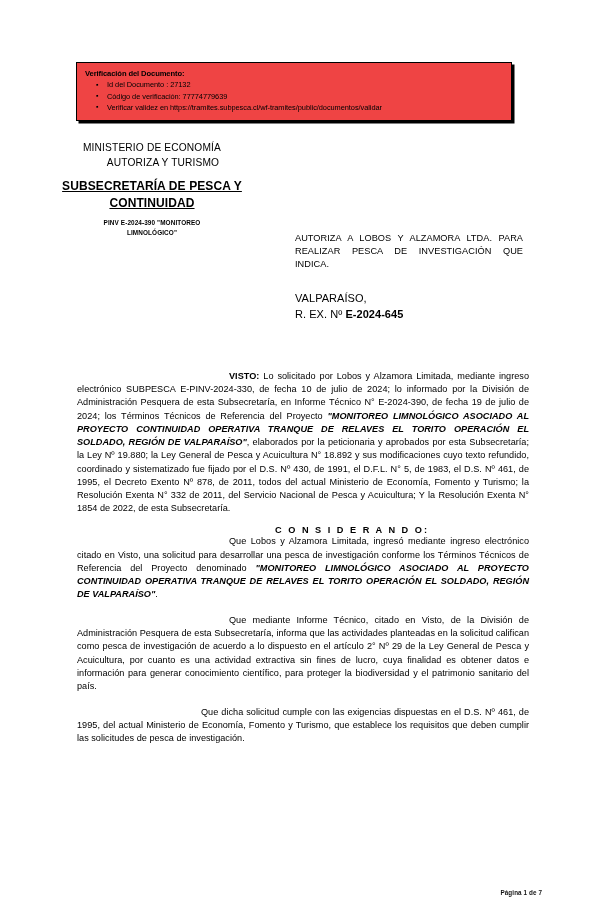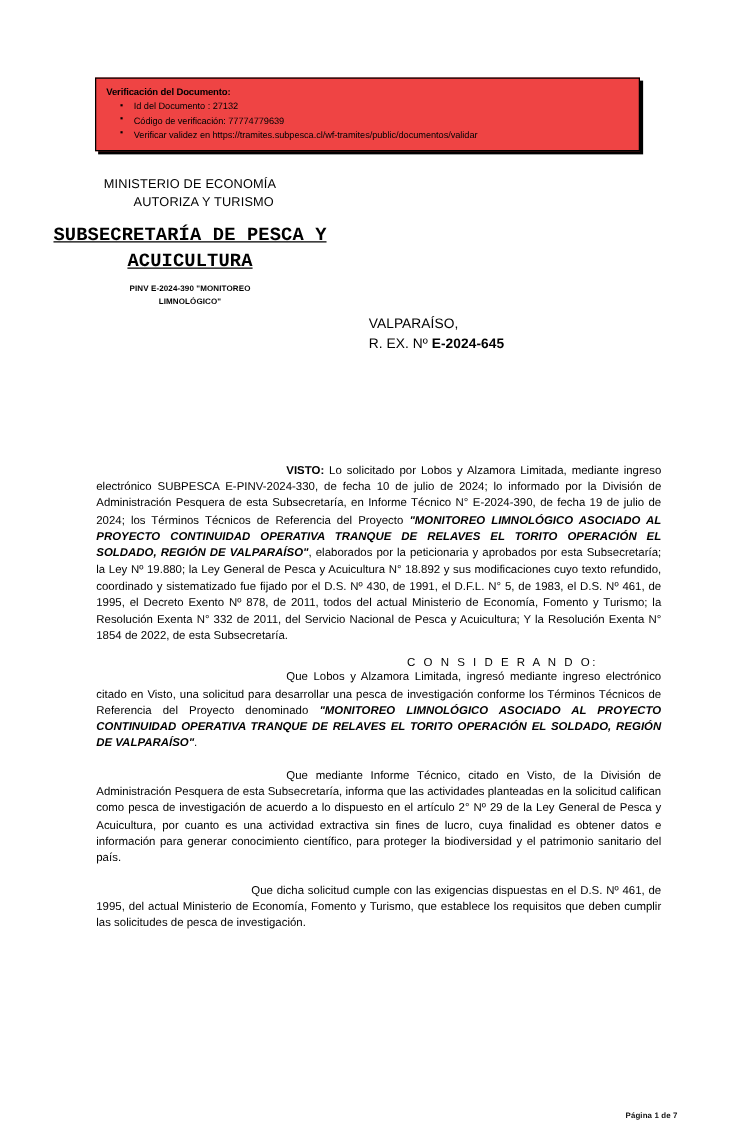--- a/index.html
+++ b/index.html
@@ -66,25 +66,24 @@
   }
   .ministry {
     font-size: 10.2px;
     line-height: 1.5;
     letter-spacing: 0.15px;
     text-align: center;
   }
   .ministry .line2 { padding-left: 22px; }
   .subsec {
     margin-top: 7px;
-    font-size: 15px;
+    font-size: 12px;
     font-weight: bold;
     line-height: 1.45;
     letter-spacing: 0.1px;
-    font-family: Liberation Mono, monospace;
   }
   .subsec span { text-decoration: underline; }
   .pinv {
     margin-top: 6px;
     font-size: 6.4px;
     font-weight: bold;
     line-height: 1.5;
     letter-spacing: 0.1px;
   }
 
@@ -126,25 +125,24 @@
     margin: 0;
   }
   .para + .para { margin-top: 12.5px; }
   .indent { display: inline-block; width: 152px; }
   .indent-sm { display: inline-block; width: 124px; }
   .bi { font-weight: bold; font-style: italic; }
   .b  { font-weight: bold; margin-top: 18px; }
 
   .considerando {
     font-size: 9.2px;
-    font-weight: normal;
+    font-weight: bold;
     letter-spacing: 2.0px;
     margin: 10px 0 0 0;
     padding-left: 198px;
-    text-align: center;
   }
 
   
   .footer {
     position: absolute;
     right: 58px;
     bottom: 22px;
     font-size: 6.3px;
     font-weight: bold;
     letter-spacing: 0.1px;
@@ -172,29 +170,30 @@
   </ul>
 </div>
 
 <div class="masthead">
   <div class="ministry">
     <div>MINISTERIO DE ECONOMÍA</div>
     <div class="line2">AUTORIZA Y TURISMO</div>
   </div>
   <div class="subsec">
     <div><span>SUBSECRETARÍA DE PESCA Y</span></div>
-    <div><span>ACUICULTURA</span></div>
+    <div><span>CONTINUIDAD</span></div>
   </div>
   <div class="pinv">
     <div>PINV E-2024-390 "MONITOREO</div>
     <div>LIMNOLÓGICO"</div>
   </div>
 </div>
 
 <div class="titleblock">
+  <div class="subject">AUTORIZA A LOBOS Y ALZAMORA LTDA. PARA REALIZAR PESCA DE INVESTIGACIÓN QUE INDICA.</div>
   <div class="meta-line m-valpo">VALPARAÍSO,</div>
   <div class="meta-line m-rex">
     <span>R. EX. Nº </span><b>E-2024-645</b>
   </div>
 </div>
 
 <div class="body-text">
 
   <p class="para">
     <span class="indent"></span><b class="b">VISTO:</b><span> Lo solicitado por Lobos y Alzamora Limitada, mediante ingreso electrónico SUBPESCA E-PINV-2024-330, de fecha 10 de julio de 2024; lo informado por la División de Administración Pesquera de esta Subsecretaría, en Informe Técnico N° E-2024-390, de fecha 19 de julio de 2024; los Términos Técnicos de Referencia del Proyecto </span><span class="bi">"MONITOREO LIMNOLÓGICO ASOCIADO AL PROYECTO CONTINUIDAD OPERATIVA TRANQUE DE RELAVES EL TORITO OPERACIÓN EL SOLDADO, REGIÓN DE VALPARAÍSO"</span><span>, elaborados por la peticionaria y aprobados por esta Subsecretaría; la Ley Nº 19.880; la Ley General de Pesca y Acuicultura N° 18.892 y sus modificaciones cuyo texto refundido, coordinado y sistematizado fue fijado por el D.S. Nº 430, de 1991, el D.F.L. N° 5, de 1983, el D.S. Nº 461, de 1995, el Decreto Exento Nº 878, de 2011, todos del actual Ministerio de Economía, Fomento y Turismo; la Resolución Exenta N° 332 de 2011, del Servicio Nacional de Pesca y Acuicultura; Y la Resolución Exenta N° 1854 de 2022, de esta Subsecretaría.</span>

